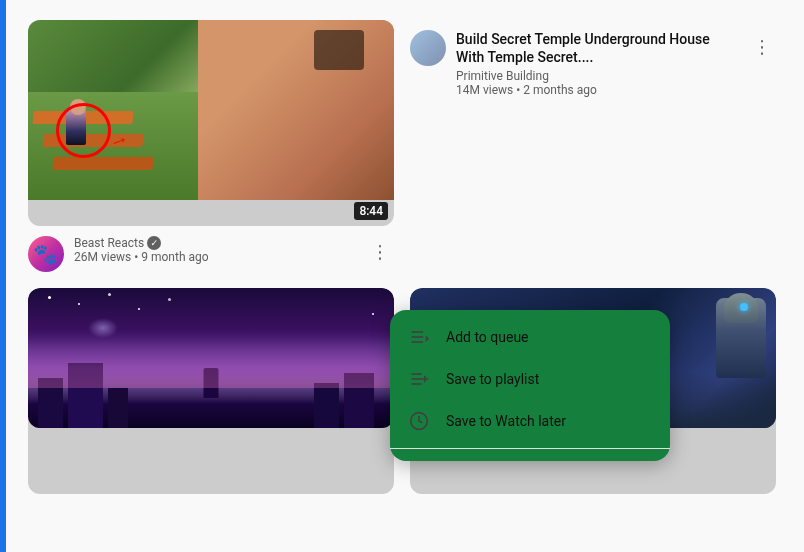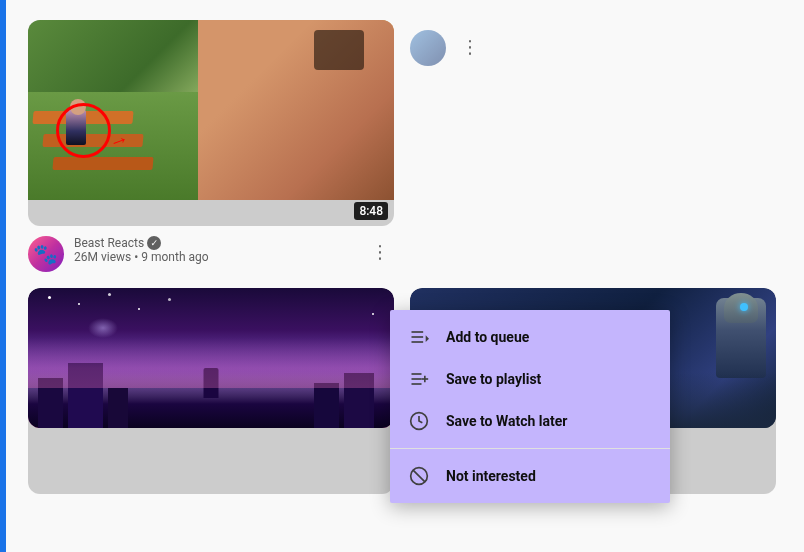--- a/index.html
+++ b/index.html
@@ -196,26 +196,25 @@
       overflow: hidden;
       position: relative;
     }
 
     
     .context-menu {
       position: absolute;
       top: 310px;
       left: 390px;
       width: 280px;
-      background: #c4b5fd;
-      border-radius: 2px;
+      background: #15803d;
+      border-radius: 16px;
       box-shadow: 0 4px 20px rgba(0,0,0,0.3);
       z-index: 100;
       padding: 6px 0;
-      font-weight: bold;
     }
 
     .menu-item {
       display: flex;
       align-items: center;
       gap: 16px;
       padding: 10px 18px;
       cursor: pointer;
       color: #0f0f0f;
       font-size: 14px;
@@ -269,21 +268,21 @@
           <div style="position:absolute;left:38px;bottom:55px;width:20px;height:35px;background:linear-gradient(180deg,#c090b0 0%,#303060 60%,#101020 100%);border-radius:2px;"></div>
           <div style="position:absolute;left:42px;bottom:85px;width:16px;height:16px;background:#d4a080;border-radius:50%;"></div>
 
           <div style="position:absolute;left:28px;bottom:42px;width:55px;height:55px;border:3px solid red;border-radius:50%;"></div>
 
           <div style="position:absolute;right:-5px;top:0;bottom:0;width:55%;background:linear-gradient(135deg,#d4956a 30%,#b87050 70%,#8a5030 100%);"></div>
           <div style="position:absolute;right:30px;top:10px;width:50px;height:40px;background:#1a1008;border-radius:4px;opacity:0.6;"></div>
 
           <div style="position:absolute;left:80px;bottom:50px;font-size:20px;color:red;transform:rotate(-20deg);">→</div>
         </div>
-        <span class="duration-badge">8:48</span>
+        <span class="duration-badge">8:44</span>
       </div>
       <div class="video-info">
         <div class="avatar-beast channel-avatar">
           <span style="font-size:20px;">🐾</span>
         </div>
         <div class="video-meta">
           <div class="channel-name">
             <span>Beast Reacts</span>
             <span class="verified-icon">✓</span>
           </div>
@@ -293,20 +292,31 @@
             <span>9 month ago</span>
           </div>
         </div>
         <div class="more-btn">⋮</div>
       </div>
     </div>
 
     <div class="video-card">
       <div class="video-info">
         <div class="avatar-temple channel-avatar"></div>
+        <div class="video-meta">
+          <div class="video-title">Build Secret Temple Underground House With Temple Secret....</div>
+          <div class="channel-name">
+            <span>Primitive Building</span>
+          </div>
+          <div class="video-stats">
+            <span>14M views</span>
+            <span> • </span>
+            <span>2 months ago</span>
+          </div>
+        </div>
         <div class="more-btn">⋮</div>
       </div>
     </div>
   </div>
 
   <div class="bottom-row">
     <div class="video-card" style="padding: 0 8px;">
       <div class="thumbnail-container">
         <div class="thumb-night">
 
@@ -381,26 +391,17 @@
         <svg width="20" height="20" viewBox="0 0 24 24" fill="none" stroke="#404040" stroke-width="2">
           <circle cx="12" cy="12" r="10"></circle>
           <polyline points="12,6 12,12 16,14"></polyline>
         </svg>
       </div>
       <span>Save to Watch later</span>
     </div>
 
     <div class="menu-separator"></div>
 
-    <div class="menu-item">
-      <div class="menu-icon">
-        <svg width="20" height="20" viewBox="0 0 24 24" fill="none" stroke="#404040" stroke-width="2">
-          <circle cx="12" cy="12" r="10"></circle>
-          <line x1="4.93" y1="4.93" x2="19.07" y2="19.07"></line>
-        </svg>
-      </div>
-      <span>Not interested</span>
-    </div>
 
 
   </div>
 
 </div>
 
 </body></html>

